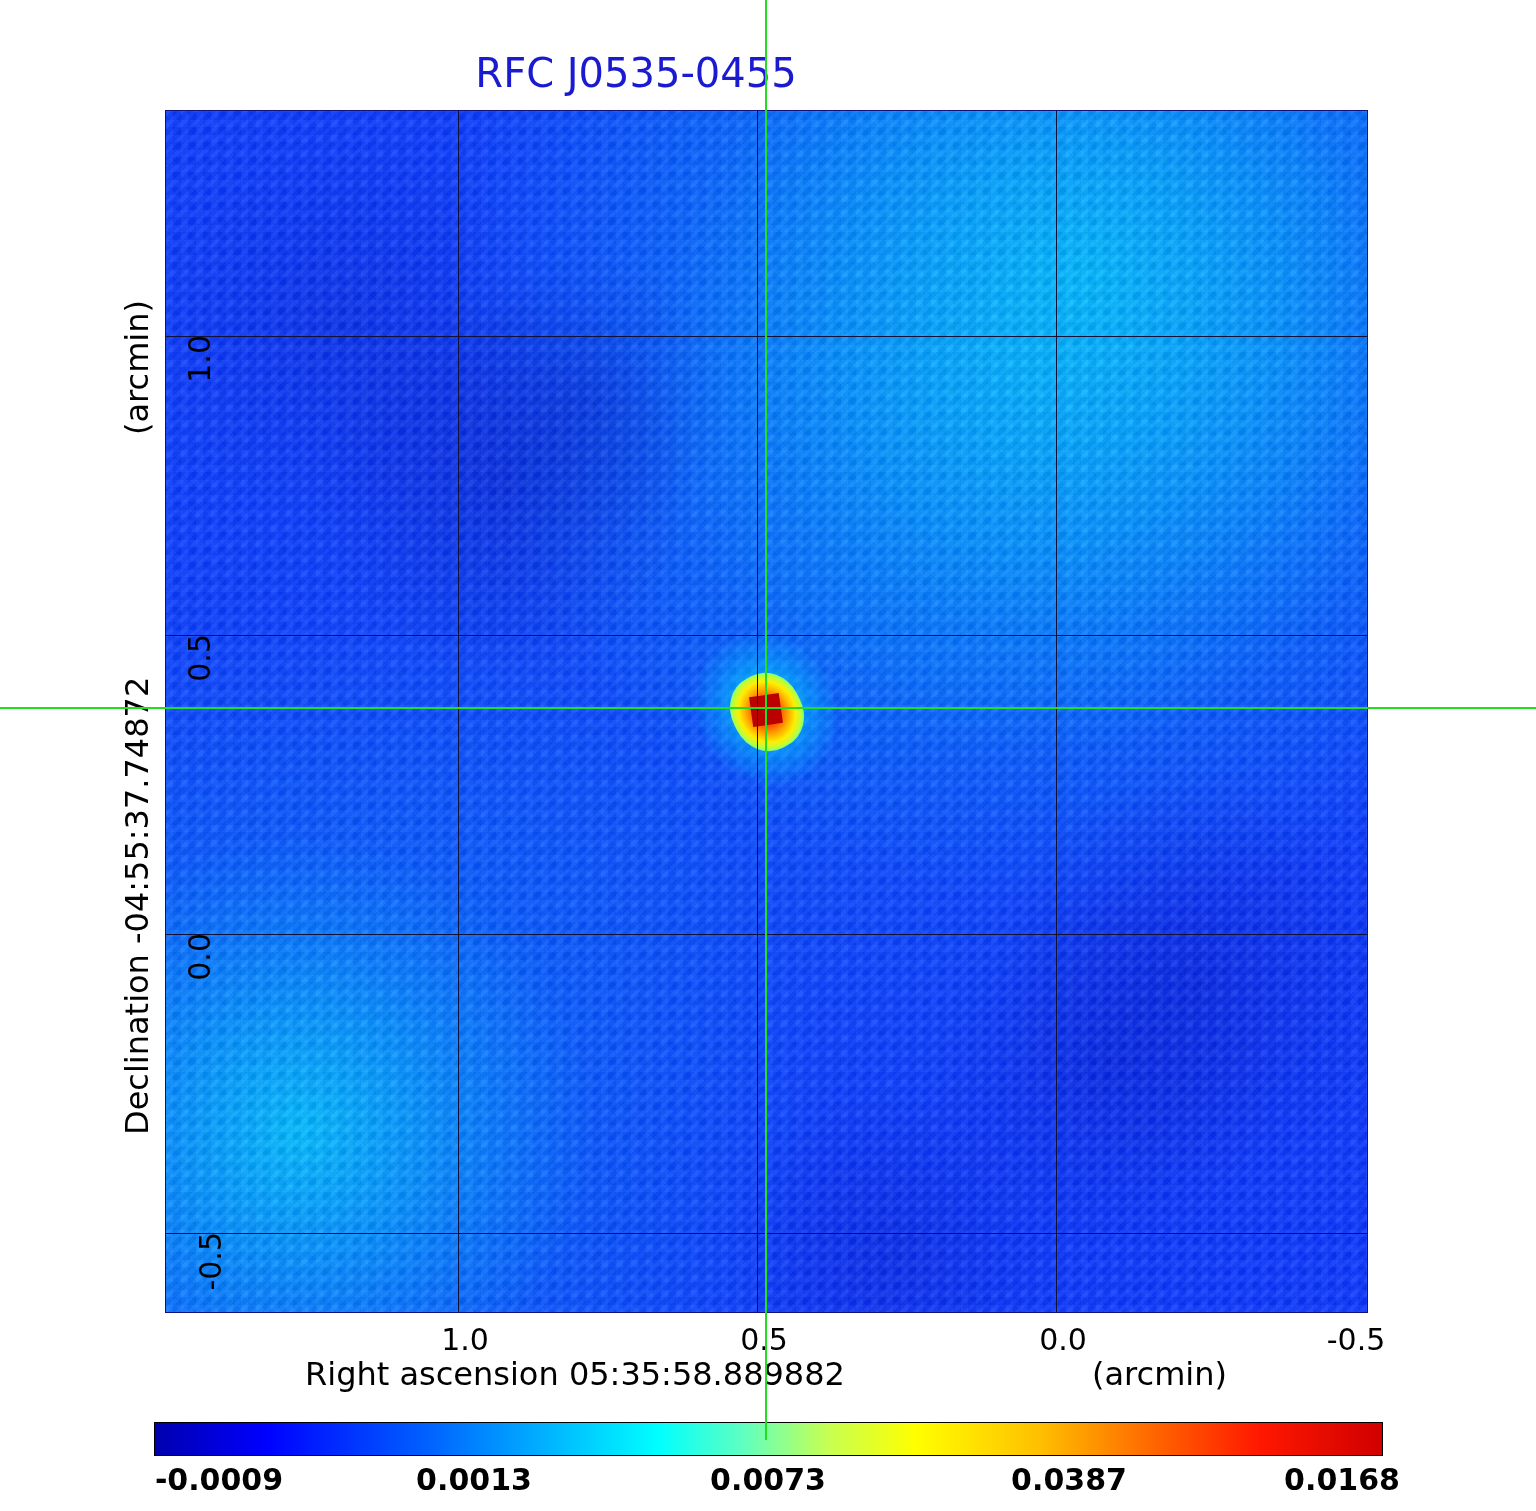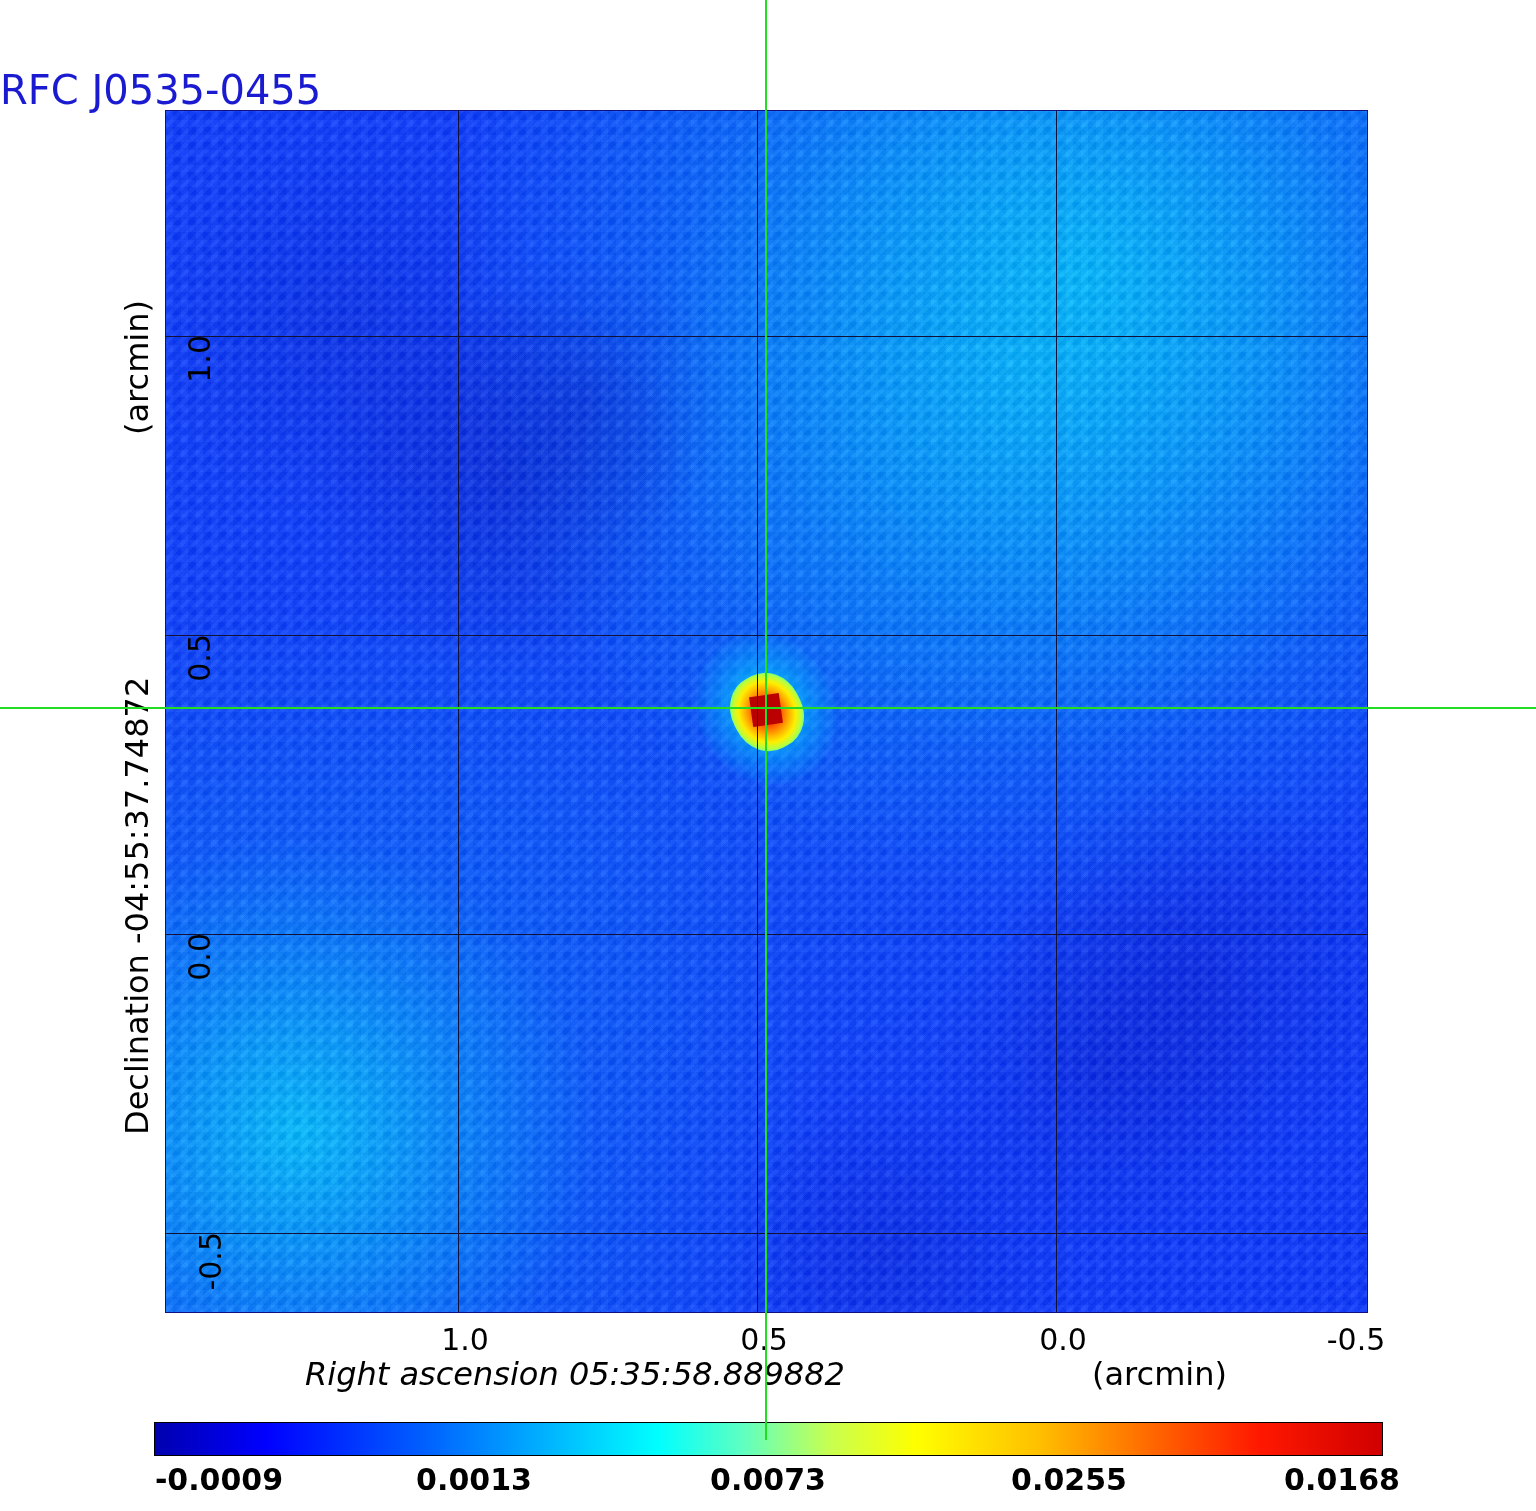--- a/index.html
+++ b/index.html
@@ -2,22 +2,22 @@
 <html><head>
 <meta charset="utf-8">
 <style>
   html,body{margin:0;padding:0;background:#ffffff;}
   body{width:1536px;height:1511px;position:relative;overflow:hidden;
        font-family:"DejaVu Sans","Liberation Sans",sans-serif;}
 
   #root{position:absolute;left:0;top:0;width:1536px;height:1511px;background:#fff;}
 
   
-  .title{position:absolute;left:0;top:50px;width:1272px;text-align:left;
-         font-size:40px;color:#1a1ad0;letter-spacing:0px;margin-top:17px;}
+  .title{position:absolute;left:0;top:50px;width:1272px;text-align:center;
+         font-size:40px;color:#1a1ad0;letter-spacing:0px;}
 
   
   .panel{position:absolute;left:165px;top:110px;width:1203px;height:1203px;
          overflow:hidden;background:#0837ff;border:1px solid #101080;box-sizing:border-box;}
   .sky{position:absolute;left:0;top:0;width:1201px;height:1201px;}
 
   .layer{position:absolute;left:0;top:0;width:1201px;height:1201px;}
 
   
   .base{background:
@@ -68,21 +68,21 @@
 
   
   .cross-v{position:absolute;left:765px;top:0;width:2px;height:1440px;background:#22dd22;z-index:40;}
   .cross-h{position:absolute;left:0;top:707px;width:1536px;height:2px;background:#22dd22;z-index:40;}
 
   
   .tick{position:absolute;font-size:30px;color:#000;white-space:nowrap;}
   .xtick{top:1322px;transform:translateX(-50%);}
   .ytick{left:152px;transform-origin:100% 50%;transform:translateY(-50%) rotate(-90deg);}
 
-  .xaxis-name{position:absolute;top:1355px;left:305px;font-size:32px;color:#000;white-space:nowrap;font-style:italic;}
+  .xaxis-name{position:absolute;top:1355px;left:305px;font-size:32px;color:#000;white-space:nowrap;}
   .xaxis-unit{position:absolute;top:1355px;left:1092px;font-size:32px;color:#000;white-space:nowrap;}
 
   .yaxis-name{position:absolute;font-size:32px;color:#000;white-space:nowrap;
      left:0px;top:0px;transform-origin:0 0;}
 
   
   .cbar{position:absolute;left:154px;top:1422px;width:1229px;height:34px;
       border:1px solid #000;box-sizing:border-box;
       background:linear-gradient(90deg,
         #0000b0 0%, #0000ff 9%, #0060ff 22%, #00b4ff 32%,
@@ -137,16 +137,16 @@
   <div class="tick ytick" style="top:933px">0.0</div>
   <div class="tick ytick" style="top:1232px">-0.5</div>
 
   <div class="yaxis-name" style="transform:translate(118px,1135px) rotate(-90deg);">Declination  -04:55:37.74872</div>
   <div class="yaxis-name" style="transform:translate(118px,435px) rotate(-90deg);">(arcmin)</div>
 
   <div class="cbar"></div>
   <div class="cbtick" style="left:219px">-0.0009</div>
   <div class="cbtick" style="left:474px">0.0013</div>
   <div class="cbtick" style="left:768px">0.0073</div>
-  <div class="cbtick" style="left:1069px">0.0255</div>
+  <div class="cbtick" style="left:1069px">0.0387</div>
   <div class="cbtick" style="left:1342px">0.0168</div>
 
 </div>
 
 </body></html>

